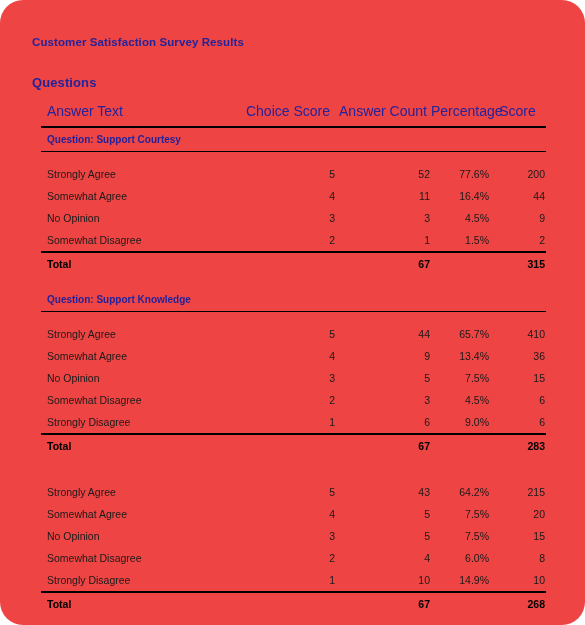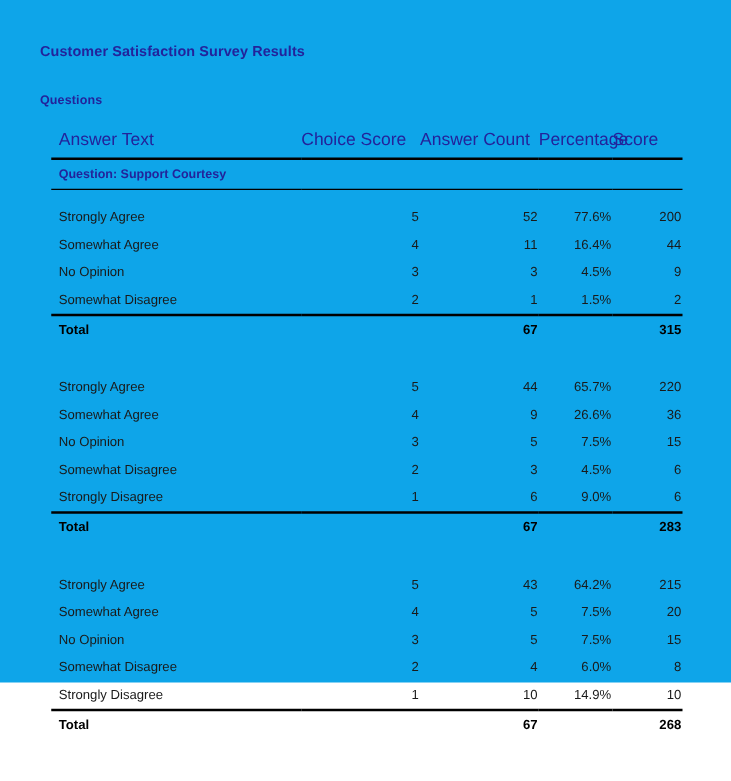--- a/index.html
+++ b/index.html
@@ -10,38 +10,39 @@
   body {
     width: 585px;
     height: 625px;
     font-family: "Liberation Sans", sans-serif;
     color: #000000;
     overflow: hidden;
   }
   .page {
     position: relative;
     width: 585px;
-    height: 546px;
-    background: #0ea5e9;
+    height: 625px;
+    background: #ef4444;
+    border-radius: 23px;
   }
   .report-title {
     position: absolute;
     left: 32px;
     top: 36px;
     font-size: 11.5px;
     font-weight: bold;
     color: #23239b;
     letter-spacing: 0.1px;
     white-space: nowrap;
   }
   .section-title {
     position: absolute;
     left: 32px;
     top: 75px;
-    font-size: 10px;
+    font-size: 13px;
     font-weight: bold;
     color: #23239b;
     letter-spacing: 0.1px;
     white-space: nowrap;
   }
   .survey-table {
     position: absolute;
     left: 41px;
     top: 104px;
     width: 505px;
@@ -63,21 +64,21 @@
   }
 
   tr.header-row th {
     color: #23239b;
     font-weight: normal;
     font-size: 14px;
     padding-bottom: 8px;
     border-bottom: 2px solid #000000;
   }
   tr.header-row th.th-left  { text-align: left;  padding-left: 6px; }
-  tr.header-row th.th-right { text-align: left; padding-right: 1px; }
+  tr.header-row th.th-right { text-align: center; padding-right: 1px; }
 
   tr.question-row td {
     color: #23239b;
     font-weight: bold;
     font-size: 10px;
     text-align: left;
     padding: 7px 0 6px 6px;
     border-bottom: 1px solid #000000;
   }
 
@@ -168,32 +169,35 @@
         <tr class="total-row">
           <td class="cell-text">Total</td>
           <td class="cell-num"></td>
           <td class="cell-num">67</td>
           <td class="cell-num"></td>
           <td class="cell-num">315</td>
         </tr>
         <tr class="spacer-row">
           <td colspan="5"></td>
         </tr>
+        <tr class="question-row">
+          <td colspan="5">Question: Support Knowledge</td>
+        </tr>
         <tr class="data-row first-data">
           <td class="cell-text">Strongly Agree</td>
           <td class="cell-num">5</td>
           <td class="cell-num">44</td>
           <td class="cell-num">65.7%</td>
-          <td class="cell-num">220</td>
+          <td class="cell-num">410</td>
         </tr>
         <tr class="data-row">
           <td class="cell-text">Somewhat Agree</td>
           <td class="cell-num">4</td>
           <td class="cell-num">9</td>
-          <td class="cell-num">26.6%</td>
+          <td class="cell-num">13.4%</td>
           <td class="cell-num">36</td>
         </tr>
         <tr class="data-row">
           <td class="cell-text">No Opinion</td>
           <td class="cell-num">3</td>
           <td class="cell-num">5</td>
           <td class="cell-num">7.5%</td>
           <td class="cell-num">15</td>
         </tr>
         <tr class="data-row">

